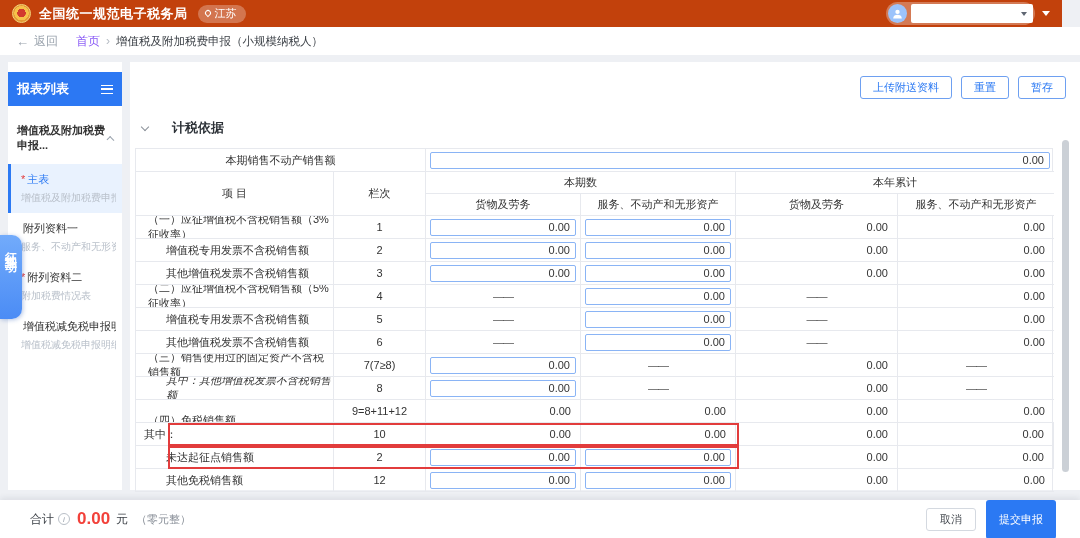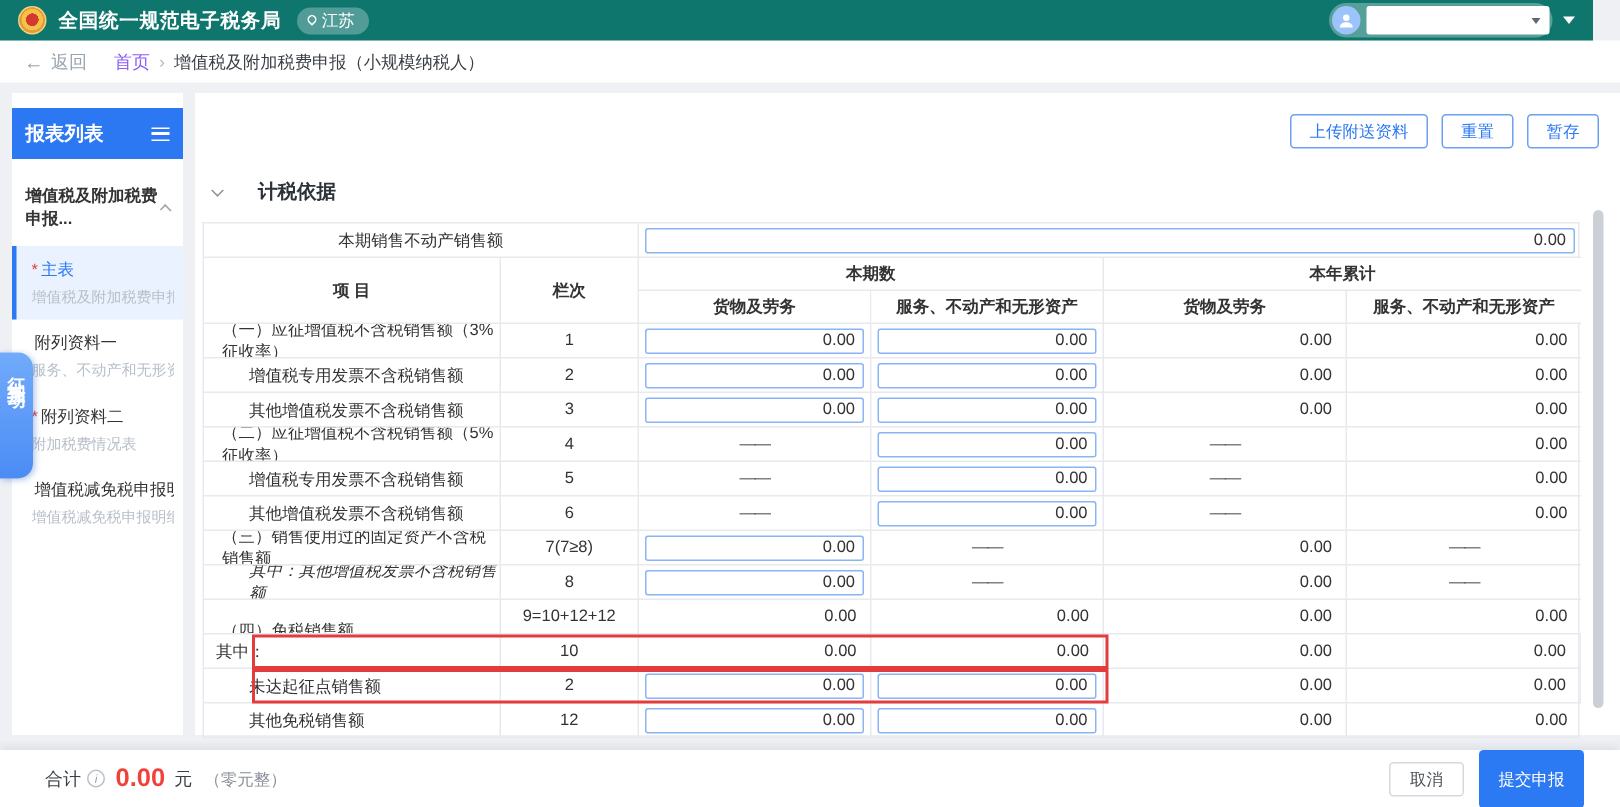--- a/index.html
+++ b/index.html
@@ -1,20 +1,20 @@
 <!DOCTYPE html>
 <html><head>
 <meta charset="utf-8">
 <style>
   *{margin:0;padding:0;box-sizing:border-box}
   html,body{width:1080px;height:538px}
   body{position:relative;background:#eef0f4;overflow:hidden;font-family:"Liberation Sans","DejaVu Sans",sans-serif;-webkit-font-smoothing:antialiased}
 
   
-  .topbar{position:absolute;top:0;left:0;right:18px;height:27px;background:#0f766e;display:flex;align-items:center;padding:0 12px;z-index:10}
+  .topbar{position:absolute;top:0;left:0;right:18px;height:27px;background:#c2410c;display:flex;align-items:center;padding:0 12px;z-index:10}
   .logo{width:19px;height:19px;border-radius:50%;flex:0 0 auto;
         background:radial-gradient(circle at 50% 48%, #d23a2e 0 34%, #f6c14a 35% 58%, #e39a37 59% 100%);
         border:1px solid #f4d579}
   .app-title{color:#fff;font-size:13px;font-weight:bold;margin-left:8px;letter-spacing:.5px}
   .region-badge{margin-left:10px;height:18px;padding:0 9px 0 7px;border-radius:9px;background:rgba(255,255,255,.28);
         display:flex;align-items:center;gap:4px;color:#fff;font-size:11px;cursor:pointer}
   .pin{width:6px;height:6px;border:1.5px solid #fff;border-radius:50% 50% 50% 0;transform:rotate(-45deg);margin-top:-2px}
   .top-right{margin-left:auto;display:flex;align-items:center;gap:7px}
   .user-pill{display:flex;align-items:center;background:rgba(255,255,255,.30);border-radius:12px;padding:2px;height:23px}
   .avatar{width:19px;height:19px;border-radius:50%;background:#9cc3fb;display:flex;align-items:center;justify-content:center;overflow:hidden}
@@ -61,21 +61,21 @@
   .section-head{position:absolute;top:57px;left:12px;display:flex;align-items:center;gap:24px}
   .chev-down{width:6px;height:6px;border-right:1.5px solid #8a9099;border-bottom:1.5px solid #8a9099;transform:rotate(45deg);margin-top:-3px;cursor:pointer}
   .section-title{font-size:13px;font-weight:bold;color:#2d3238}
 
   
   .vat-table{position:absolute;left:5px;top:86px;width:918px;border:1px solid #e7e9ee;border-bottom:none;font-size:11px;color:#333}
   .prop-row{display:grid;grid-template-columns:290px 628px;height:23px}
   .prop-label{display:flex;align-items:center;justify-content:center;border-right:1px solid #e7e9ee;border-bottom:1px solid #e7e9ee}
   .prop-input-wrap{border-bottom:1px solid #e7e9ee;padding:2px 4px;display:flex;align-items:center}
   .hdr-grid{display:grid;grid-template-columns:198px 92px 155px 155px 162px 156px;grid-template-rows:22px 22px}
-  .hcell{display:flex;align-items:center;justify-content:center;font-weight:bold;border-right:1px solid #e7e9ee;border-bottom:1px solid #e7e9ee;background:#fff}
+  .hcell{display:flex;align-items:center;justify-content:center;font-weight:normal;border-right:1px solid #e7e9ee;border-bottom:1px solid #e7e9ee;background:#fff}
   .h-item{grid-column:1;grid-row:1/3}
   .h-colno{grid-column:2;grid-row:1/3}
   .h-period{grid-column:3/5;grid-row:1}
   .h-year{grid-column:5/7;grid-row:1;border-right:none}
   .h-sub1{grid-column:3;grid-row:2}
   .h-sub2{grid-column:4;grid-row:2}
   .h-sub3{grid-column:5;grid-row:2}
   .h-sub4{grid-column:6;grid-row:2;border-right:none}
   .trow{display:grid;grid-template-columns:198px 92px 155px 155px 162px 156px;height:23px;position:relative}
   .trow>.cell{border-right:1px solid #e7e9ee;border-bottom:1px solid #e7e9ee;display:flex;align-items:center;overflow:hidden}
@@ -308,21 +308,21 @@
           </div>
     <div class="cell val dash">——</div>
     <div class="cell val txt">0.00</div>
     <div class="cell val dash">——</div>
   </div>
         <div class="trow">
     <div class="cell label">
       <span class="prefix"></span>
       <span class="lbl" style="padding-left: 4px; margin-top: 18px;">（四）免税销售额</span>
     </div>
-    <div class="cell colno">9=10+12+12</div>
+    <div class="cell colno">9=8+11+12</div>
     <div class="cell val txt">0.00</div>
     <div class="cell val txt">0.00</div>
     <div class="cell val txt">0.00</div>
     <div class="cell val txt">0.00</div>
   </div>
         <div class="trow">
     <div class="cell label">
       <span class="prefix">其中：</span>
       <span class="lbl" style="padding-left: 4px; margin-top: 35px;">小微企业免税销售额</span>
     </div>

